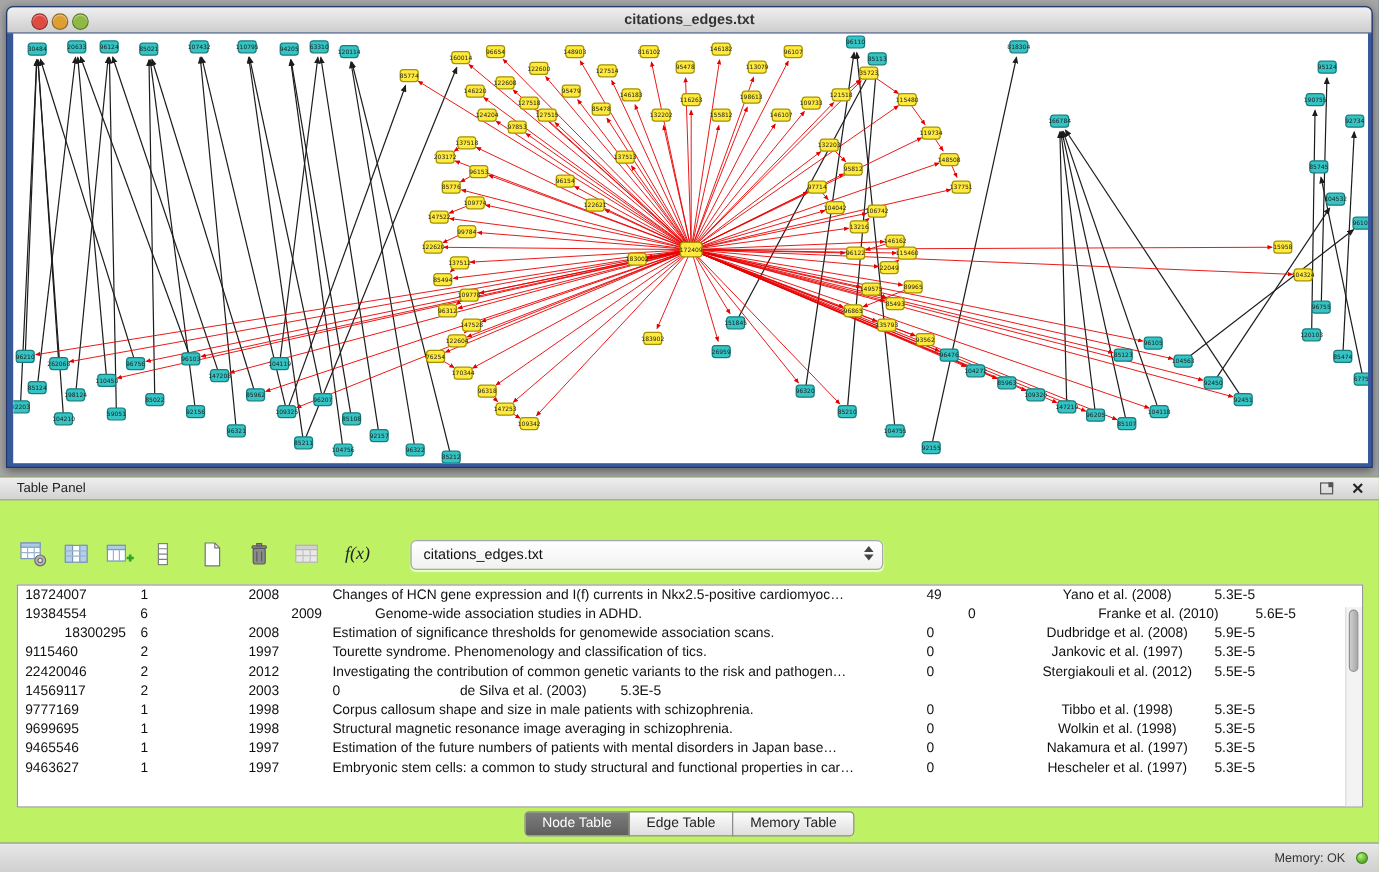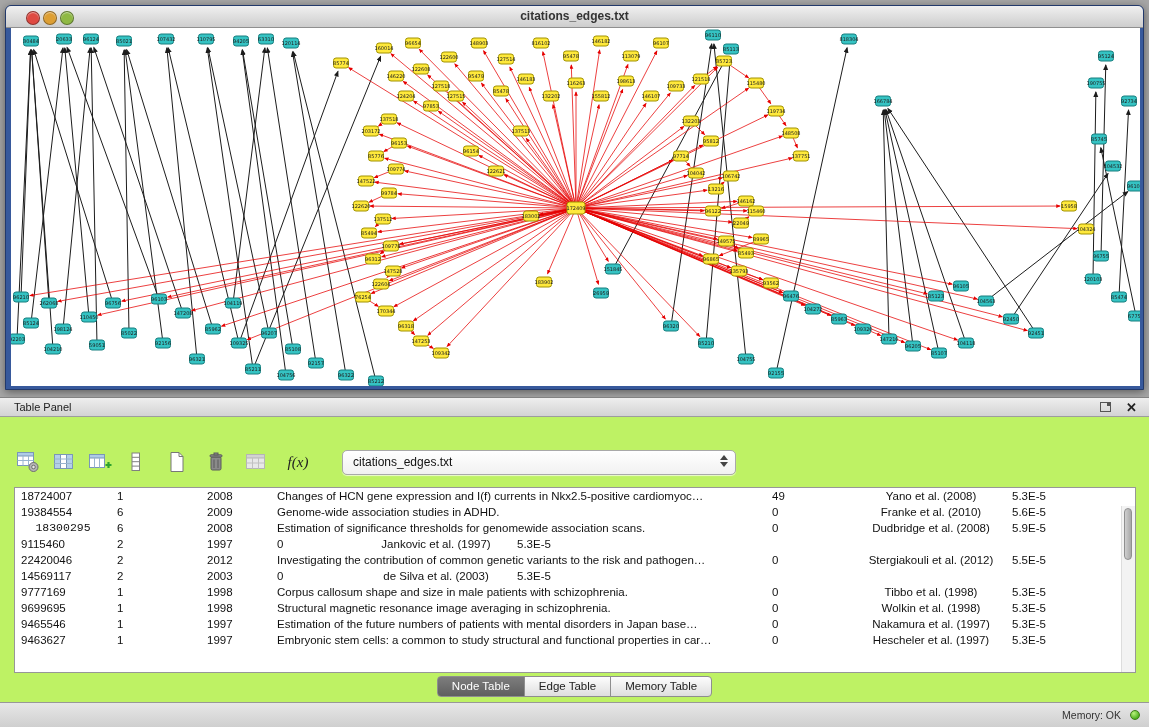--- a/index.html
+++ b/index.html
@@ -684,39 +684,40 @@
           <div class="td" style="width: 90px; text-align: left;">1</div>
           <div class="td" style="width: 70px; text-align: left;">2008</div>
           <div class="td" style="width: 495px; text-align: left;">Changes of HCN gene expression and I(f) currents in Nkx2.5-positive cardiomyoc…</div>
           <div class="td" style="width: 90px; text-align: left;">49</div>
           <div class="td" style="width: 150px; text-align: center;">Yano et al. (2008)</div>
           <div class="td" style="width: 95px; text-align: left;">5.3E-5</div>
         </div>
         <div class="tr">
           <div class="td" style="width: 96px; text-align: left;">19384554</div>
           <div class="td" style="width: 90px; text-align: left;">6</div>
-          <div class="td" style="width: 70px; text-align: left;">2009</div>
+          <div class="td" style="width: 70px; text-align: left; margin-left: 36px;">2009</div>
           <div class="td" style="width: 495px; text-align: left;">Genome-wide association studies in ADHD.</div>
           <div class="td" style="width: 90px; text-align: left;">0</div>
           <div class="td" style="width: 150px; text-align: center;">Franke et al. (2010)</div>
           <div class="td" style="width: 95px; text-align: left;">5.6E-5</div>
         </div>
         <div class="tr">
-          <div class="td" style="width: 96px; text-align: center; font-family: Liberation Mono, monospace;">18300295</div>
+          <div class="td" style="width: 96px; text-align: right;">18300295</div>
           <div class="td" style="width: 90px; text-align: left;">6</div>
           <div class="td" style="width: 70px; text-align: left;">2008</div>
           <div class="td" style="width: 495px; text-align: left;">Estimation of significance thresholds for genomewide association scans.</div>
           <div class="td" style="width: 90px; text-align: left;">0</div>
           <div class="td" style="width: 150px; text-align: center;">Dudbridge et al. (2008)</div>
           <div class="td" style="width: 95px; text-align: left;">5.9E-5</div>
         </div>
         <div class="tr">
           <div class="td" style="width: 96px; text-align: left;">9115460</div>
           <div class="td" style="width: 90px; text-align: left;">2</div>
           <div class="td" style="width: 70px; text-align: left;">1997</div>
+          <div class="td" style="width: 495px; text-align: left;">Tourette syndrome. Phenomenology and classification of tics.</div>
           <div class="td" style="width: 90px; text-align: left;">0</div>
           <div class="td" style="width: 150px; text-align: center;">Jankovic et al. (1997)</div>
           <div class="td" style="width: 95px; text-align: left;">5.3E-5</div>
         </div>
         <div class="tr">
           <div class="td" style="width: 96px; text-align: left;">22420046</div>
           <div class="td" style="width: 90px; text-align: left;">2</div>
           <div class="td" style="width: 70px; text-align: left;">2012</div>
           <div class="td" style="width: 495px; text-align: left;">Investigating the contribution of common genetic variants to the risk and pathogen…</div>
           <div class="td" style="width: 90px; text-align: left;">0</div>

